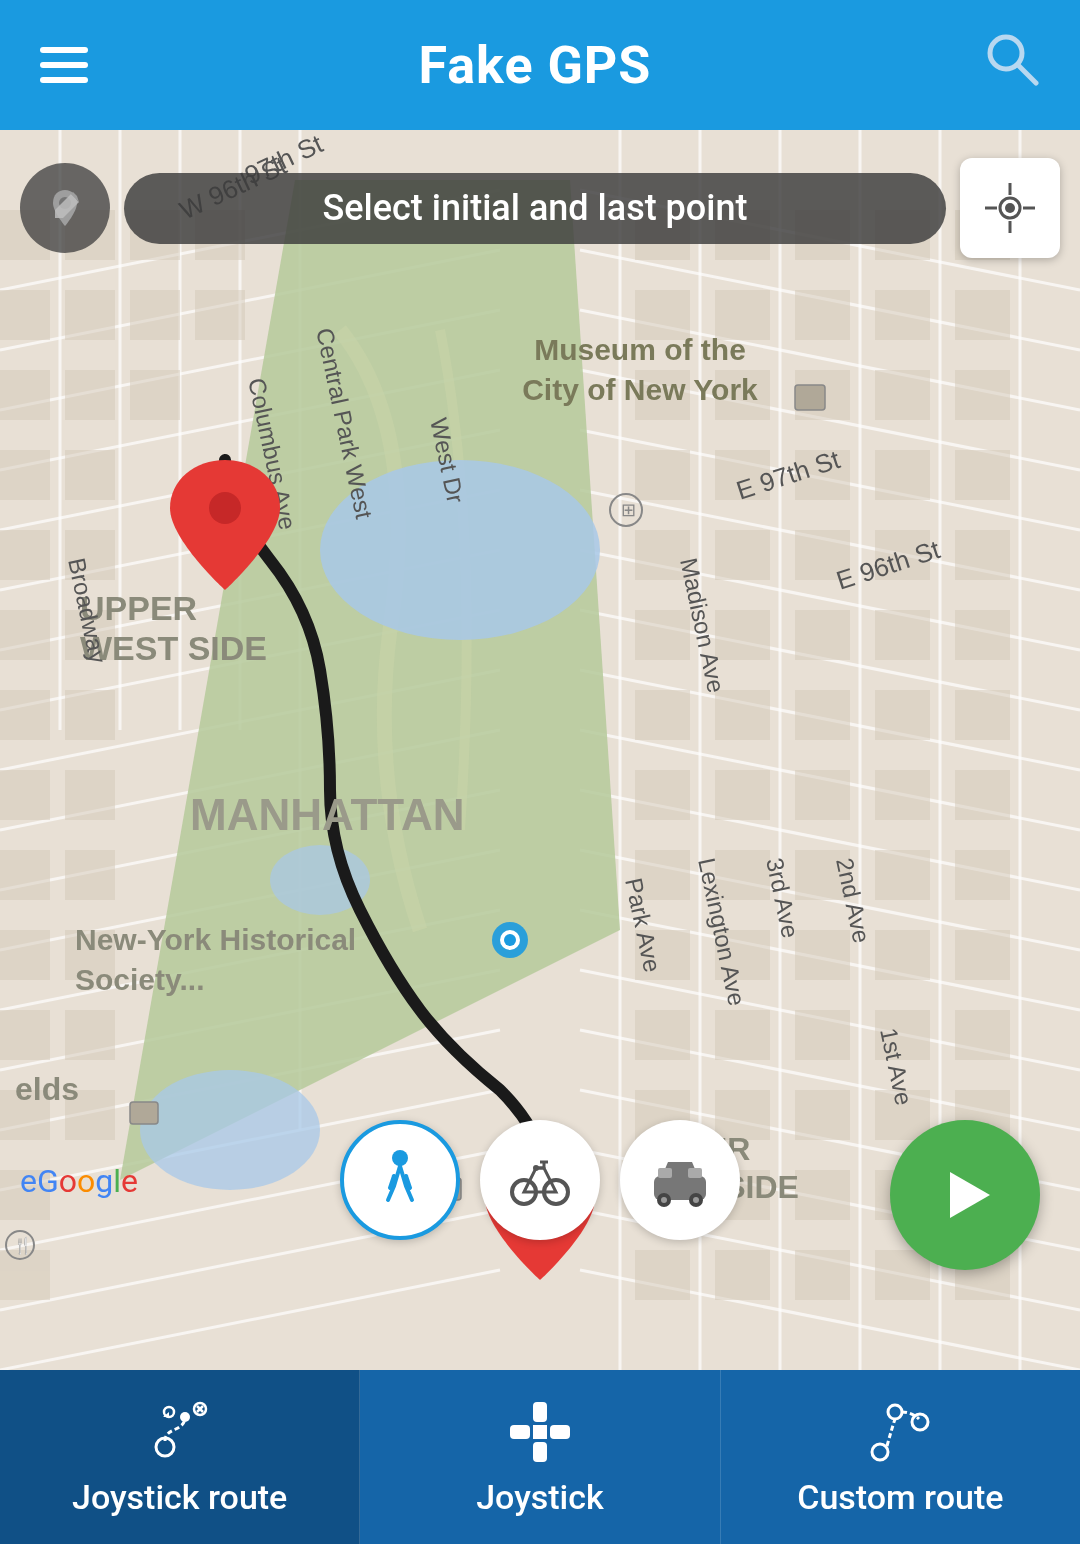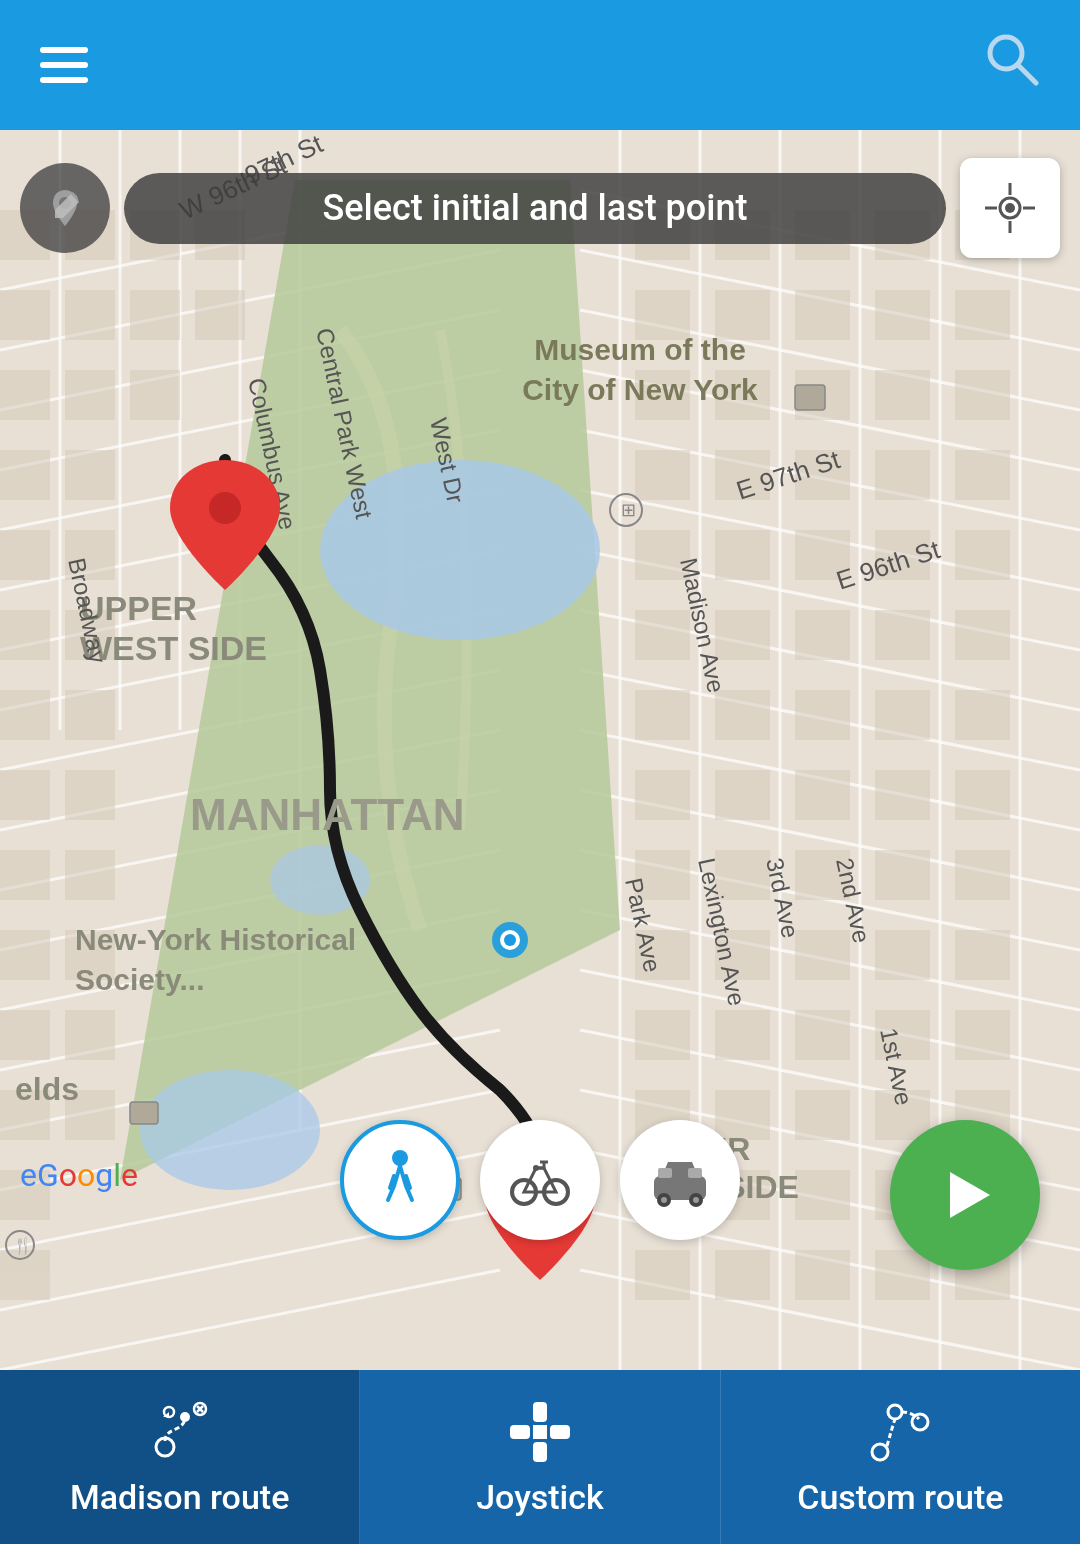--- a/index.html
+++ b/index.html
@@ -192,21 +192,21 @@
       background: rgba(0,0,0,0.2);
     }
     .tab-icon {
       width: 70px;
       height: 70px;
     }
 
     
     .google-watermark {
       position: absolute;
-      bottom: 176px;
+      bottom: 170px;
       left: 20px;
       font-size: 32px;
       color: #555;
       font-weight: 400;
       z-index: 5;
     }
     .google-watermark .g-color { color: #4285f4; }
     .google-watermark .o1-color { color: #e53935; }
     .google-watermark .o2-color { color: #fb8c00; }
     .google-watermark .g2-color { color: #4285f4; }
@@ -215,20 +215,21 @@
   </style>
 </head>
 <body>
 
 <div class="header">
   <div class="hamburger-icon">
     <span></span>
       <span></span>
       <span></span>
   </div>
+  <span class="header-title">Fake GPS</span>
   <div class="search-icon">
     <svg width="58" height="58" viewBox="0 0 58 58" fill="none">
       <circle cx="24" cy="24" r="16" stroke="#b8d8f0" stroke-width="5" fill="none"></circle>
       <line x1="36" y1="36" x2="54" y2="54" stroke="#b8d8f0" stroke-width="5" stroke-linecap="round"></line>
     </svg>
   </div>
 </div>
 
 <div class="map-container">
 
@@ -568,21 +569,21 @@
 
       <circle cx="20" cy="50" r="9" stroke="#fff" stroke-width="3" fill="none"></circle>
       <path d="M24 15 L24 20 L18 20 L24 15 Z" fill="#fff"></path>
       <circle cx="24" cy="15" r="5" stroke="#fff" stroke-width="2.5" fill="none"></circle>
       <path d="M20 44 C20 30 40 35 40 20" stroke="#fff" stroke-width="3" fill="none" stroke-dasharray="5 3"></path>
       <circle cx="40" cy="20" r="5" fill="#fff"></circle>
       <circle cx="55" cy="12" r="6" stroke="#fff" stroke-width="2.5" fill="none"></circle>
       <path d="M52 9 L58 15" stroke="#fff" stroke-width="2.5"></path>
       <path d="M52 15 L58 9" stroke="#fff" stroke-width="2.5"></path>
     </svg>
-    <span>Madison route</span>
+    <span>Joystick route</span>
   </div>
   <div class="tab-item">
     <svg class="tab-icon" viewBox="0 0 70 70" fill="none">
 
       <rect x="28" y="5" width="14" height="20" rx="4" fill="#fff"></rect>
       <rect x="28" y="45" width="14" height="20" rx="4" fill="#fff"></rect>
       <rect x="5" y="28" width="20" height="14" rx="4" fill="#fff"></rect>
       <rect x="45" y="28" width="20" height="14" rx="4" fill="#fff"></rect>
       <rect x="28" y="28" width="14" height="14" fill="#fff"></rect>
     </svg>

